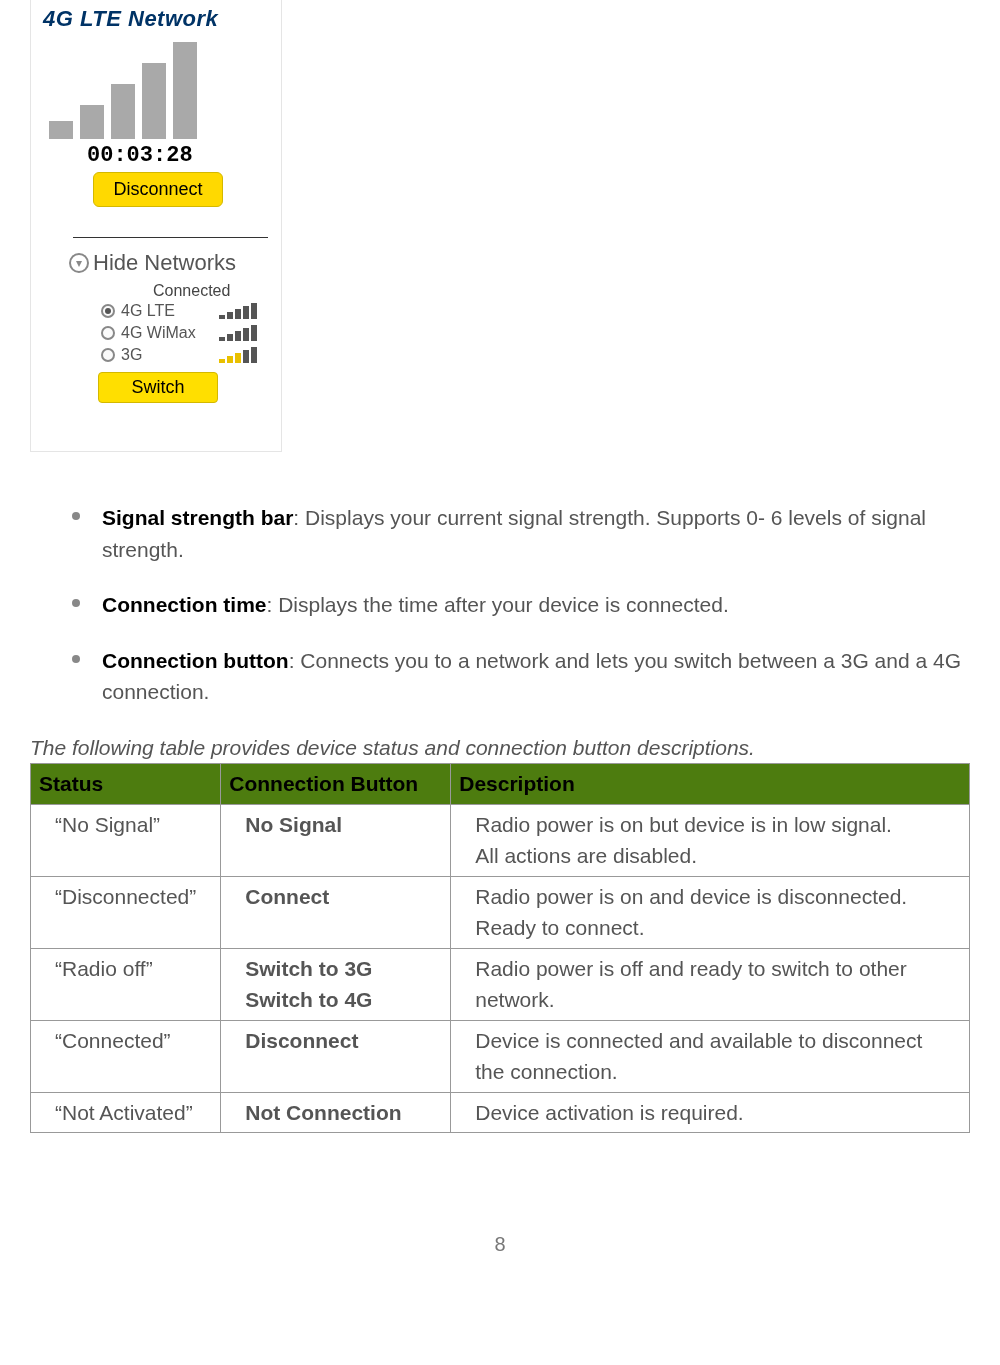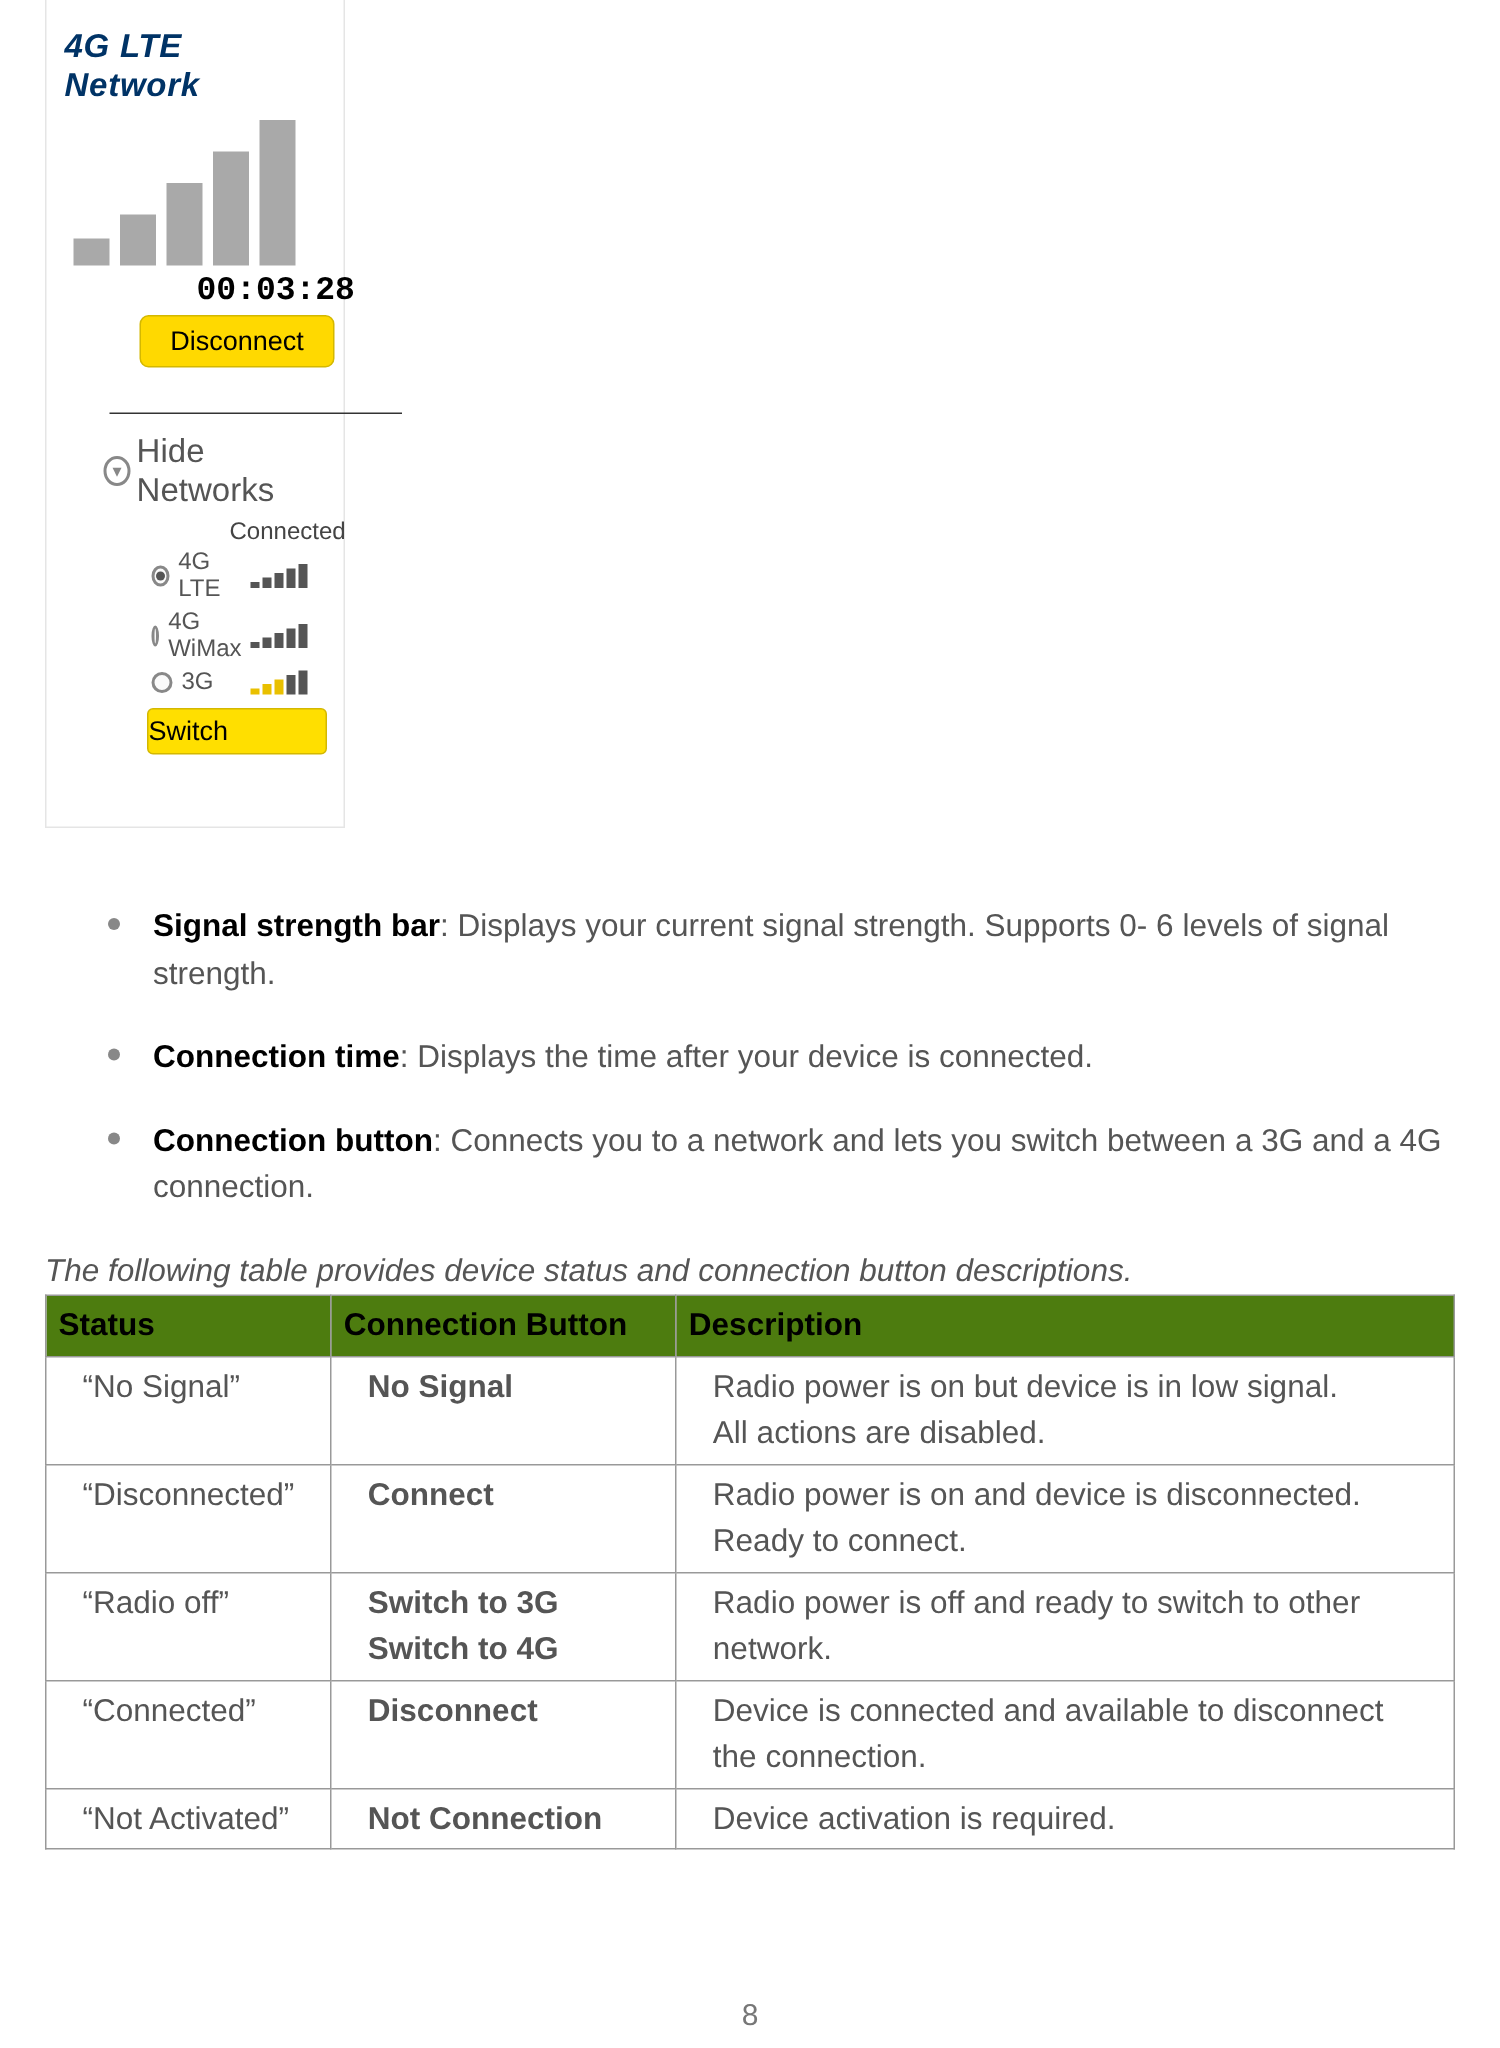--- a/index.html
+++ b/index.html
@@ -17,22 +17,22 @@
     }
     .page {
       padding: 0 30px 30px 30px;
     }
 
     
     .widget-box {
       border: 1px solid #e5e5e5;
       border-top: none;
       background: #fff;
-      width: 200px;
-      padding: 18px 12px 48px 12px;
+      width: 252px;
+      padding: 6px 12px 48px 12px;
       margin-left: 0;
     }
     .network-title {
       color: #003366;
       font-weight: bold;
       font-style: italic;
       font-size: 22px;
       letter-spacing: 0.5px;
     }
     .main-bars {
@@ -43,21 +43,21 @@
     }
     .main-bars .bar {
       width: 24px;
       background: #a9a9a9;
     }
     .timer {
       font-family: 'Courier New', monospace;
       font-weight: bold;
       font-size: 22px;
       color: #000;
-      margin-left: 88px;
+      margin-left: 44px;
     }
     .disconnect-btn {
       display: block;
       background: #ffd900;
       color: #000;
       border: 1px solid #d4b800;
       border-radius: 6px;
       font-size: 18px;
       padding: 6px 0;
       width: 130px;
@@ -132,21 +132,21 @@
     }
     .switch-btn {
       display: block;
       background: #ffdf00;
       color: #000;
       border: 1px solid #d4b800;
       border-radius: 4px;
       font-size: 18px;
       padding: 4px 0;
       width: 120px;
-      text-align: left;
+      text-align: center;
       margin: 8px 0 0 55px;
       cursor: pointer;
     }
 
     
     .content {
       margin-top: 50px;
       line-height: 1.5;
     }
     ul.bullets {

